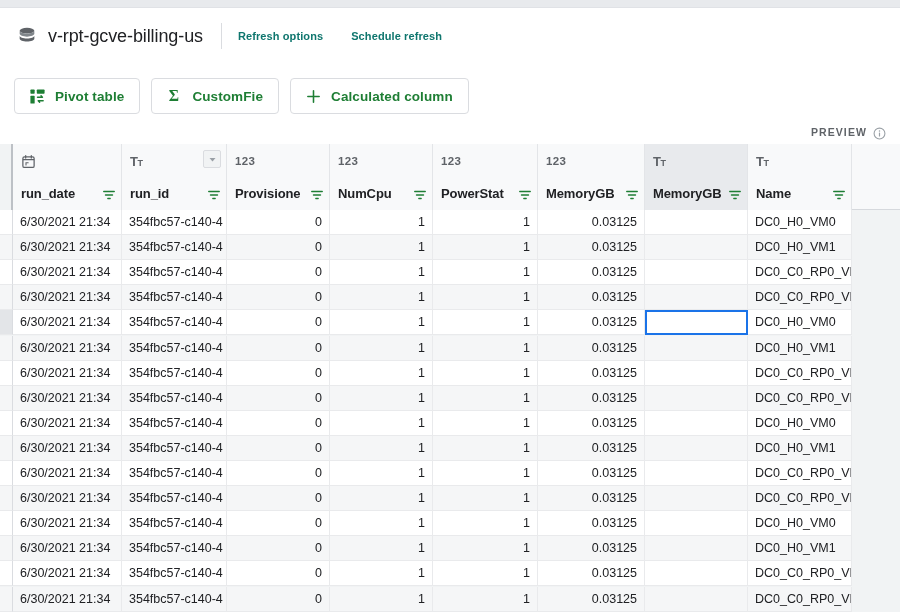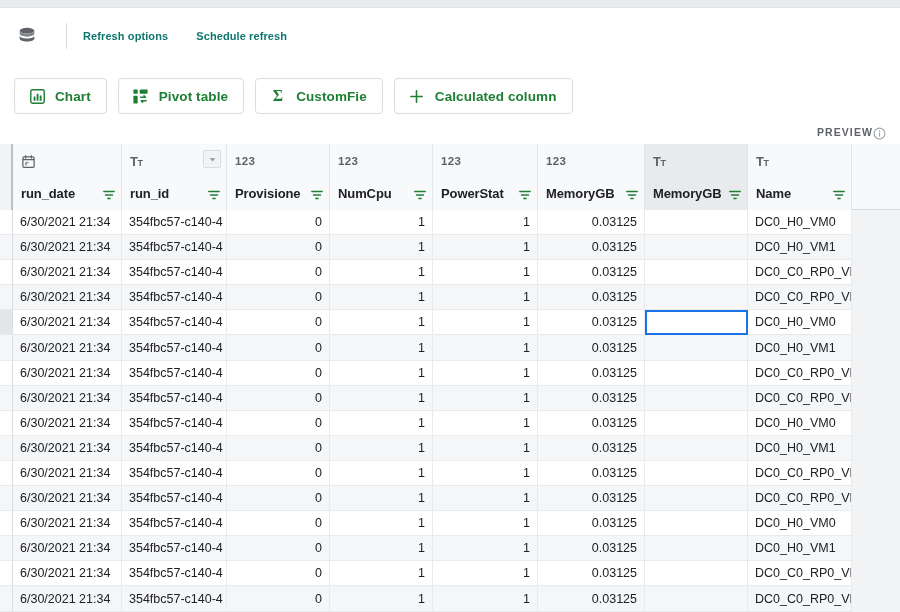--- a/index.html
+++ b/index.html
@@ -72,21 +72,21 @@
   
   .preview-bar {
     position: absolute; top: 120px; left: 0;
     width: 900px; height: 24px;
     background: #fff;
     display: flex; align-items: center; justify-content: flex-end;
     padding-right: 14px;
   }
   .preview-text {
     font-size: 10.5px; font-weight: 700; color: #5f6368;
-    letter-spacing: 1.1px; 
+    letter-spacing: 1.1px; margin-right: 6px;
   }
   .info-ic { width: 13px; height: 13px; display:block; }
 
   
   .grid {
     position: absolute; top: 144px; left: 0;
     width: 900px; height: 468px;
     background: #f1f3f4;
     overflow: hidden;
   }
@@ -183,38 +183,28 @@
   <div class="top-strip"></div>
 
   <div class="titlebar">
     <span class="db-icon">
       <svg width="22" height="22" viewBox="0 0 24 24">
         <ellipse cx="12" cy="6.2" rx="8" ry="3.1" fill="#5f6368"></ellipse>
         <path d="M4 6.2v3.4c0 1.7 3.6 3.1 8 3.1s8-1.4 8-3.1V6.2c0 1.7-3.6 3.1-8 3.1S4 7.9 4 6.2z" fill="#80868b"></path>
         <path d="M4 11.6V15c0 1.7 3.6 3.1 8 3.1s8-1.4 8-3.1v-3.4c0 1.7-3.6 3.1-8 3.1s-8-1.4-8-3.1z" fill="#5f6368"></path>
       </svg>
     </span>
+    <span class="title-text">v-rpt-gcve-billing-us</span>
     <span class="title-sep"></span>
     <span class="title-link">Refresh options</span>
     <span class="title-link">Schedule refresh</span>
   </div>
 
   <div class="toolbar">
 
-    <div class="tb-btn">
-      <span class="tb-ic">
-        <svg width="17" height="17" viewBox="0 0 24 24">
-          <rect x="2.5" y="2.5" width="19" height="19" rx="2.5" fill="none" stroke="#1e7e34" stroke-width="2"></rect>
-          <rect x="6.5" y="12" width="2.6" height="6" fill="#1e7e34"></rect>
-          <rect x="10.8" y="8" width="2.6" height="10" fill="#1e7e34"></rect>
-          <rect x="15.1" y="10.5" width="2.6" height="7.5" fill="#1e7e34"></rect>
-        </svg>
-      </span>
-      <span class="tb-label">Chart</span>
-    </div>
 
     <div class="tb-btn">
       <span class="tb-ic">
         <svg width="17" height="17" viewBox="0 0 24 24">
           <rect x="2" y="2" width="6" height="6" rx="1" fill="#1e7e34"></rect>
           <rect x="2" y="11" width="6" height="11" rx="1" fill="#1e7e34"></rect>
           <rect x="11" y="2" width="11" height="6" rx="1" fill="#1e7e34"></rect>
           <path d="M12 13h7l-2-2.2M20 18h-7l2 2.2" fill="none" stroke="#1e7e34" stroke-width="2" stroke-linecap="round" stroke-linejoin="round"></path>
         </svg>
       </span>

